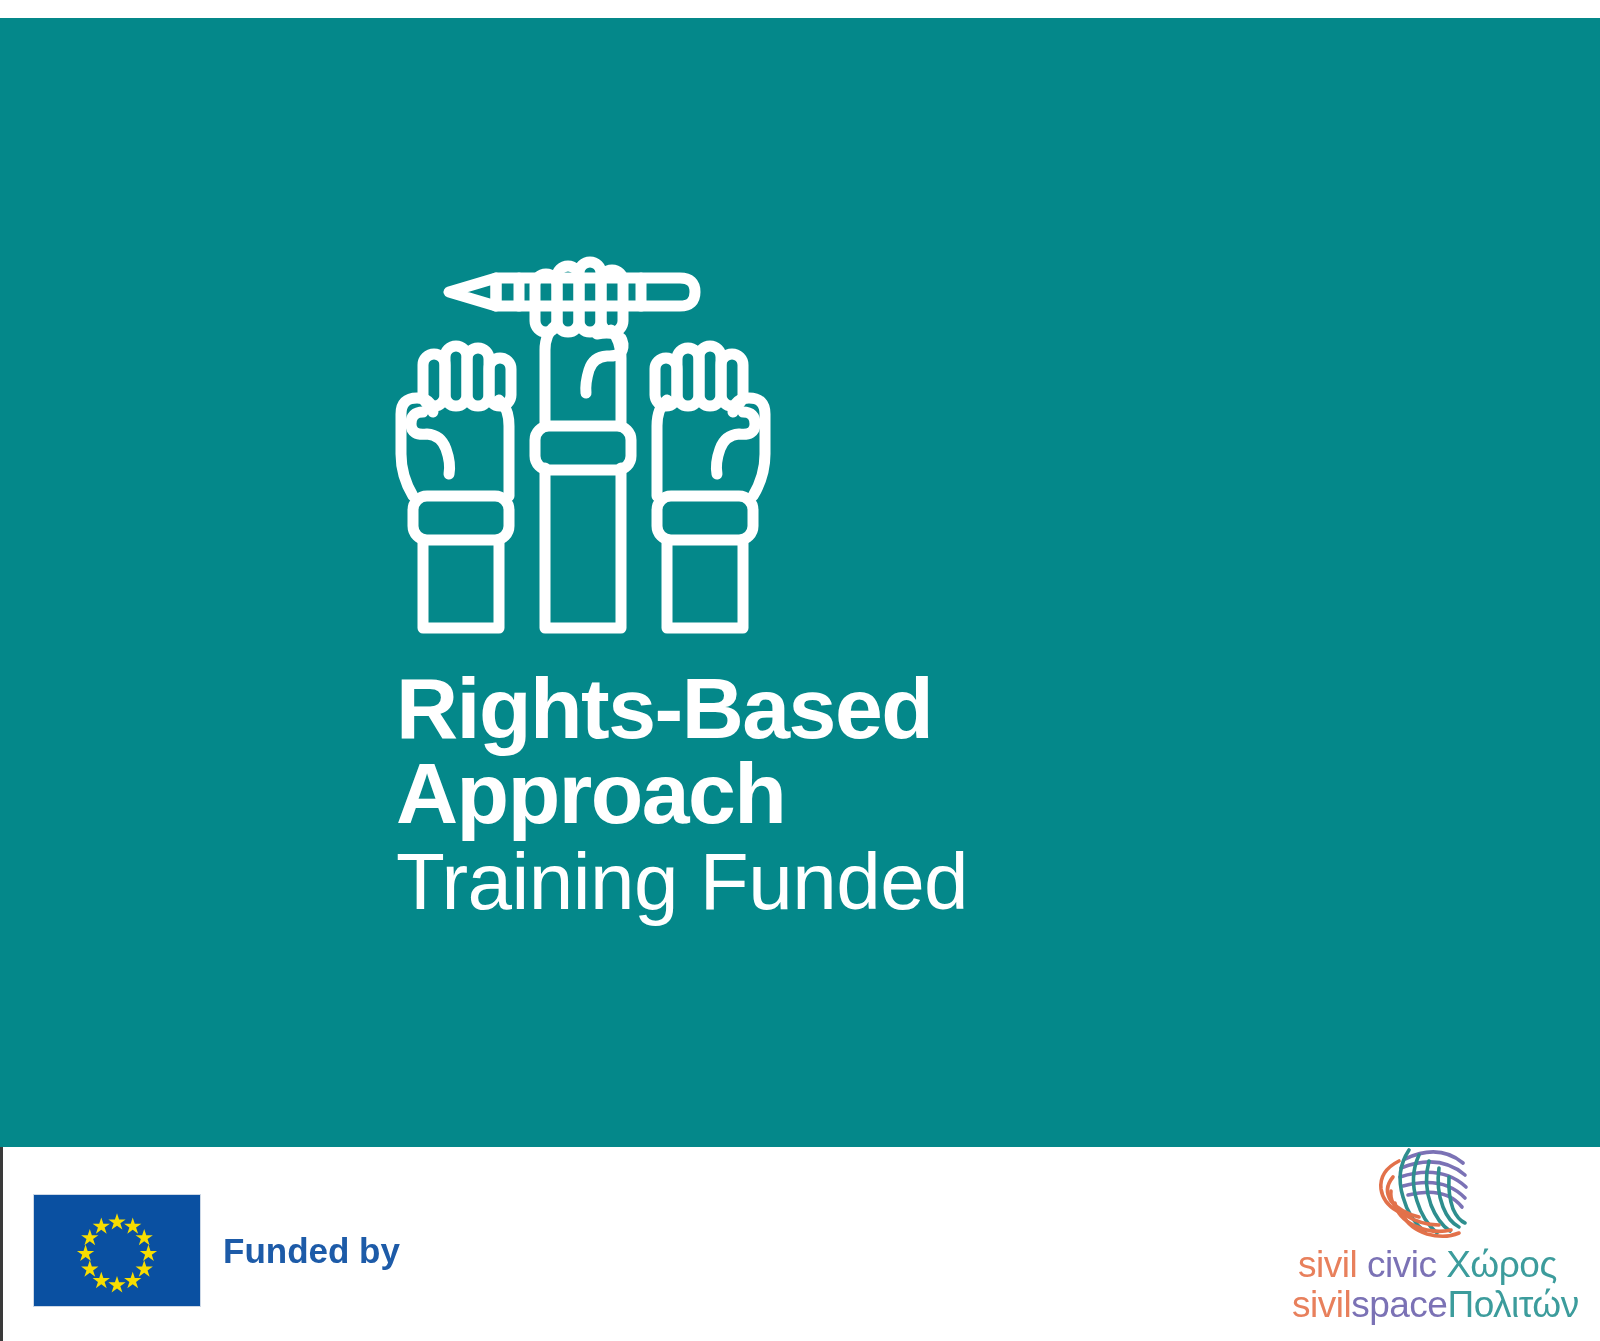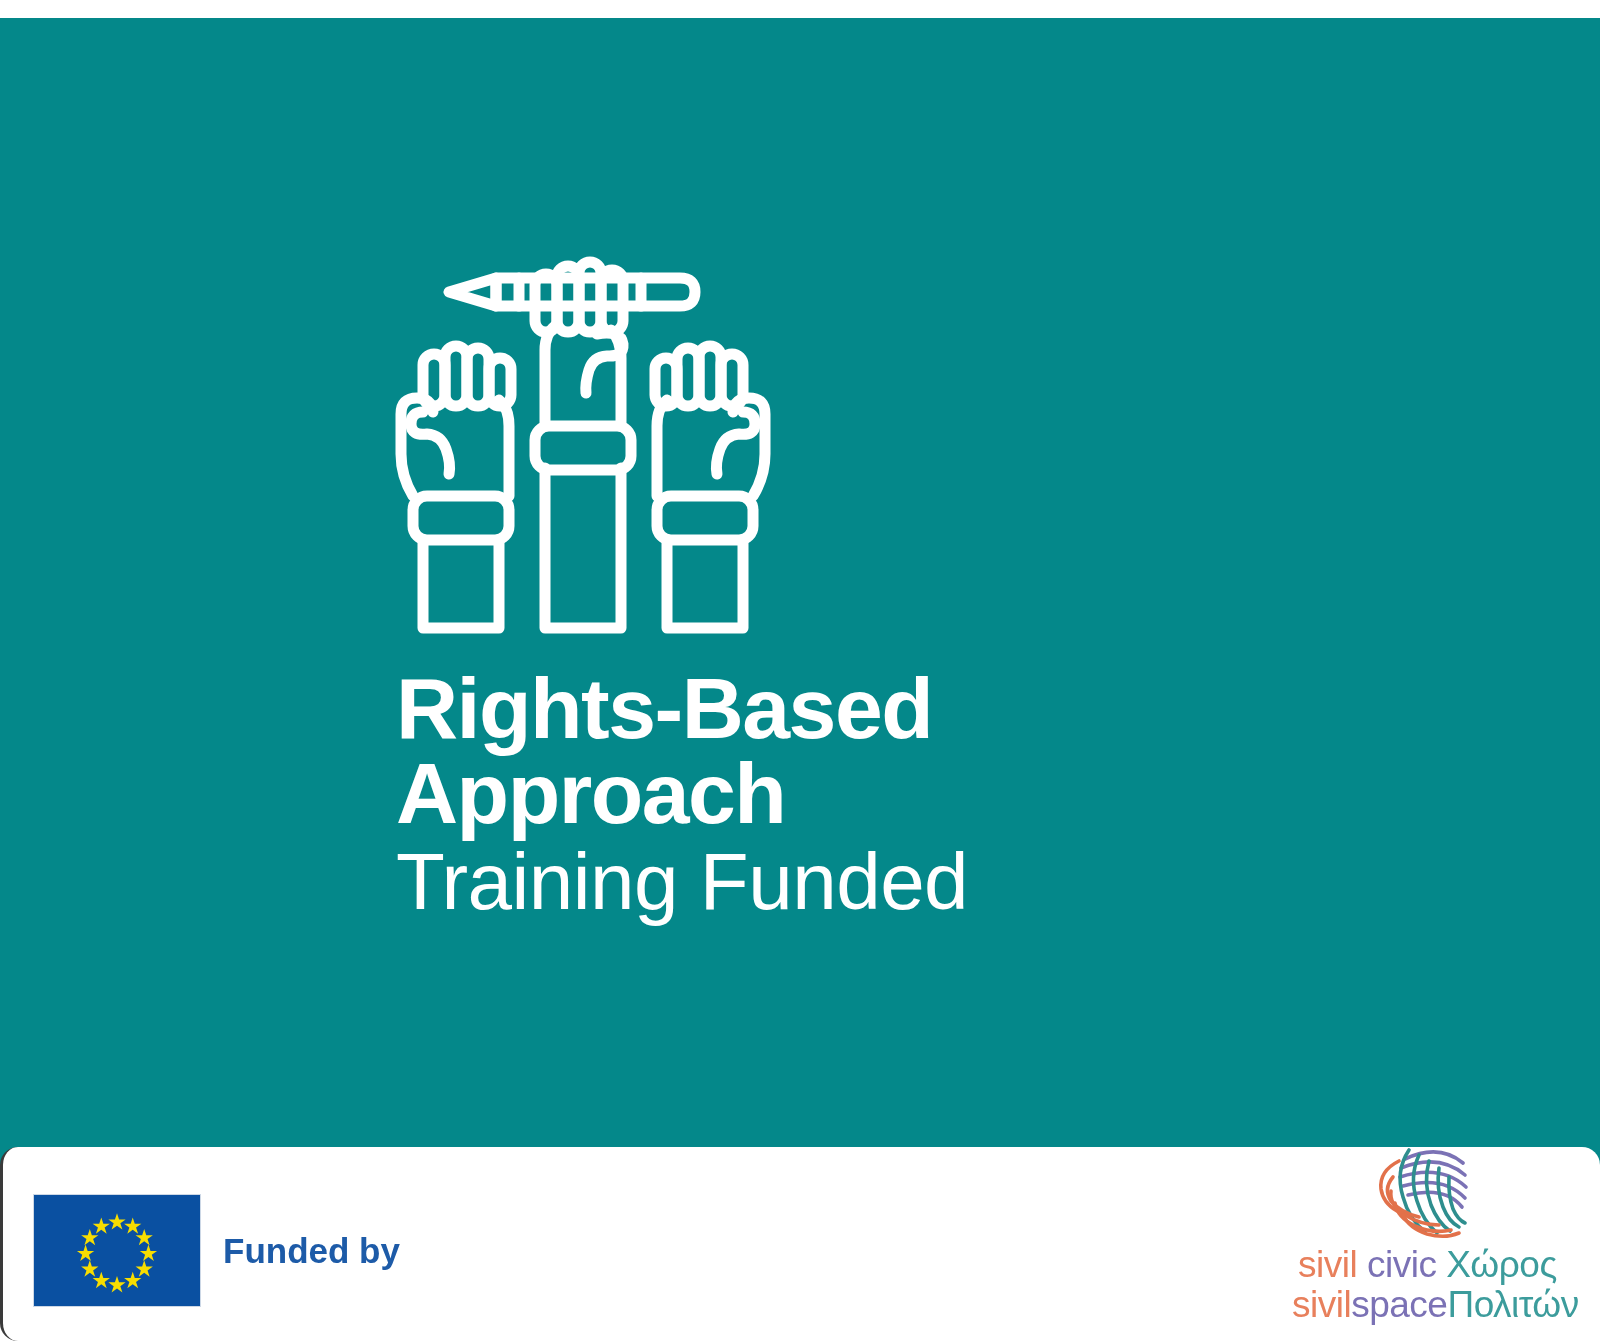--- a/index.html
+++ b/index.html
@@ -62,21 +62,20 @@
   
   #footer {
     position: absolute;
     left: 0;
     top: 1147px;
     width: 1600px;
     height: 194px;
     background: #ffffff;
     border-left: 3px solid #3a3a3a;
     box-sizing: border-box;
-    border-radius: 18px;
   }
   #eu-block {
     position: absolute;
     left: 30px;
     top: 47px;
     display: flex;
     align-items: center;
   }
   #eu-flag {
     width: 168px;

